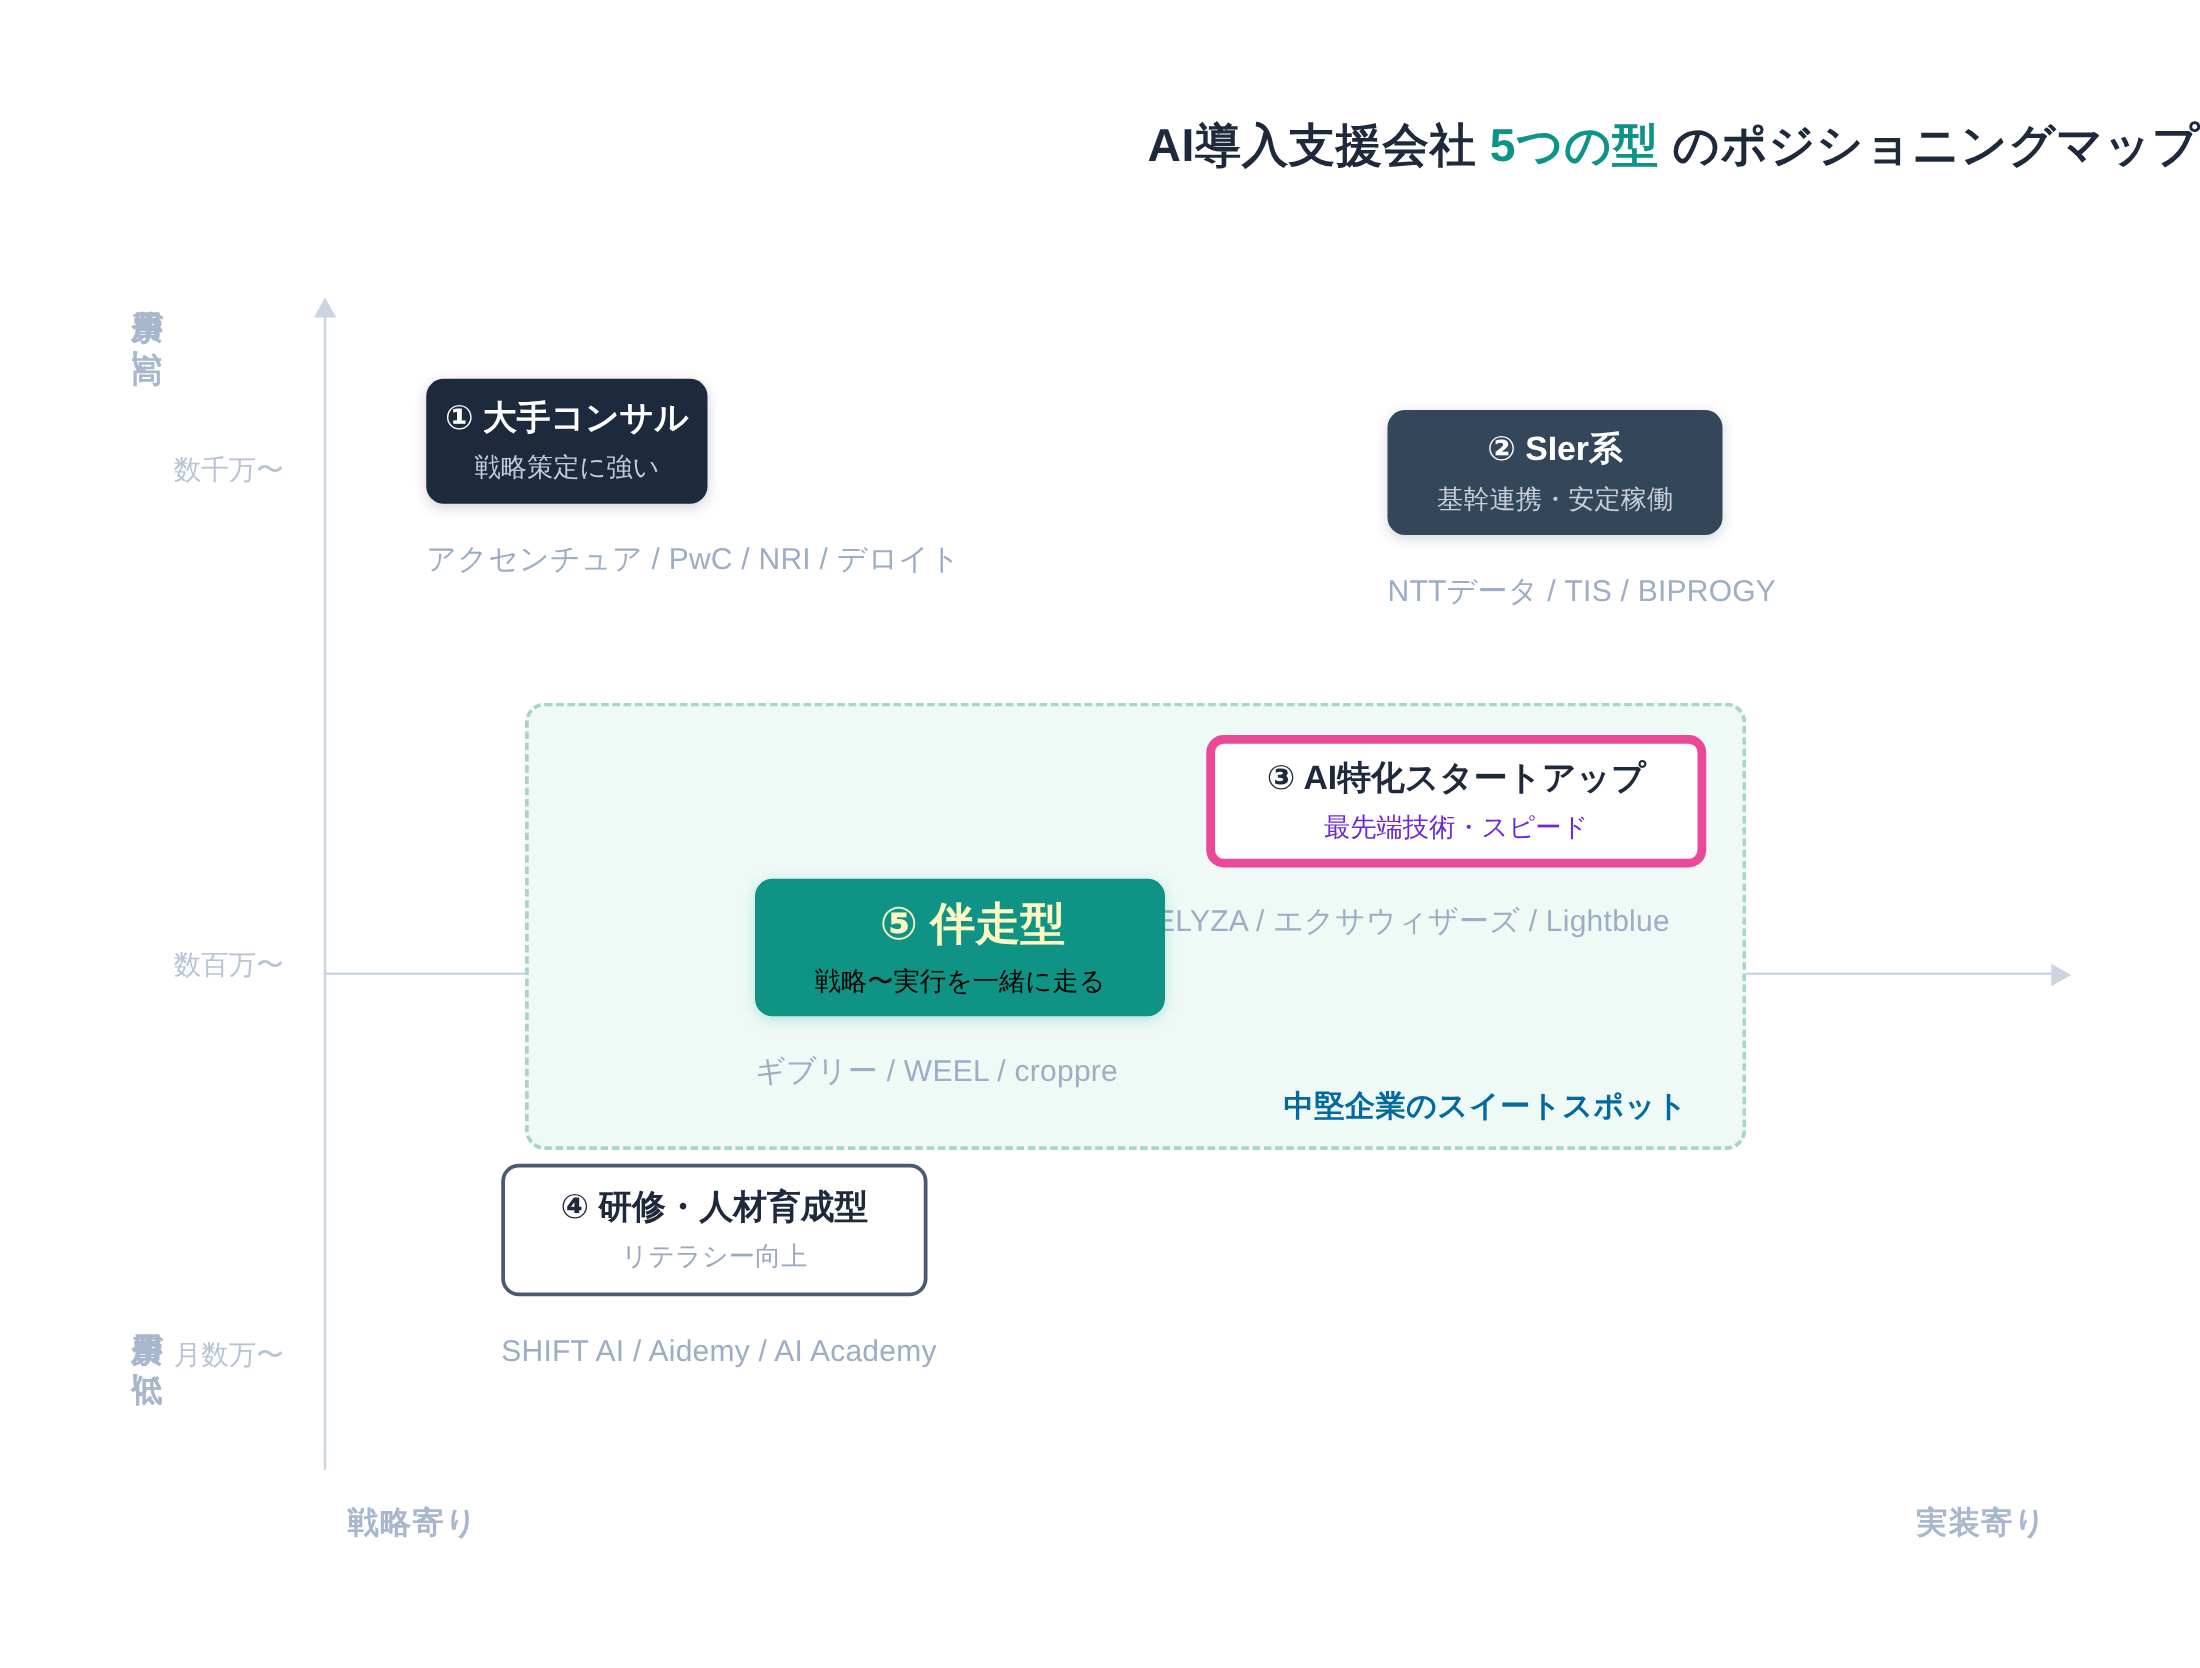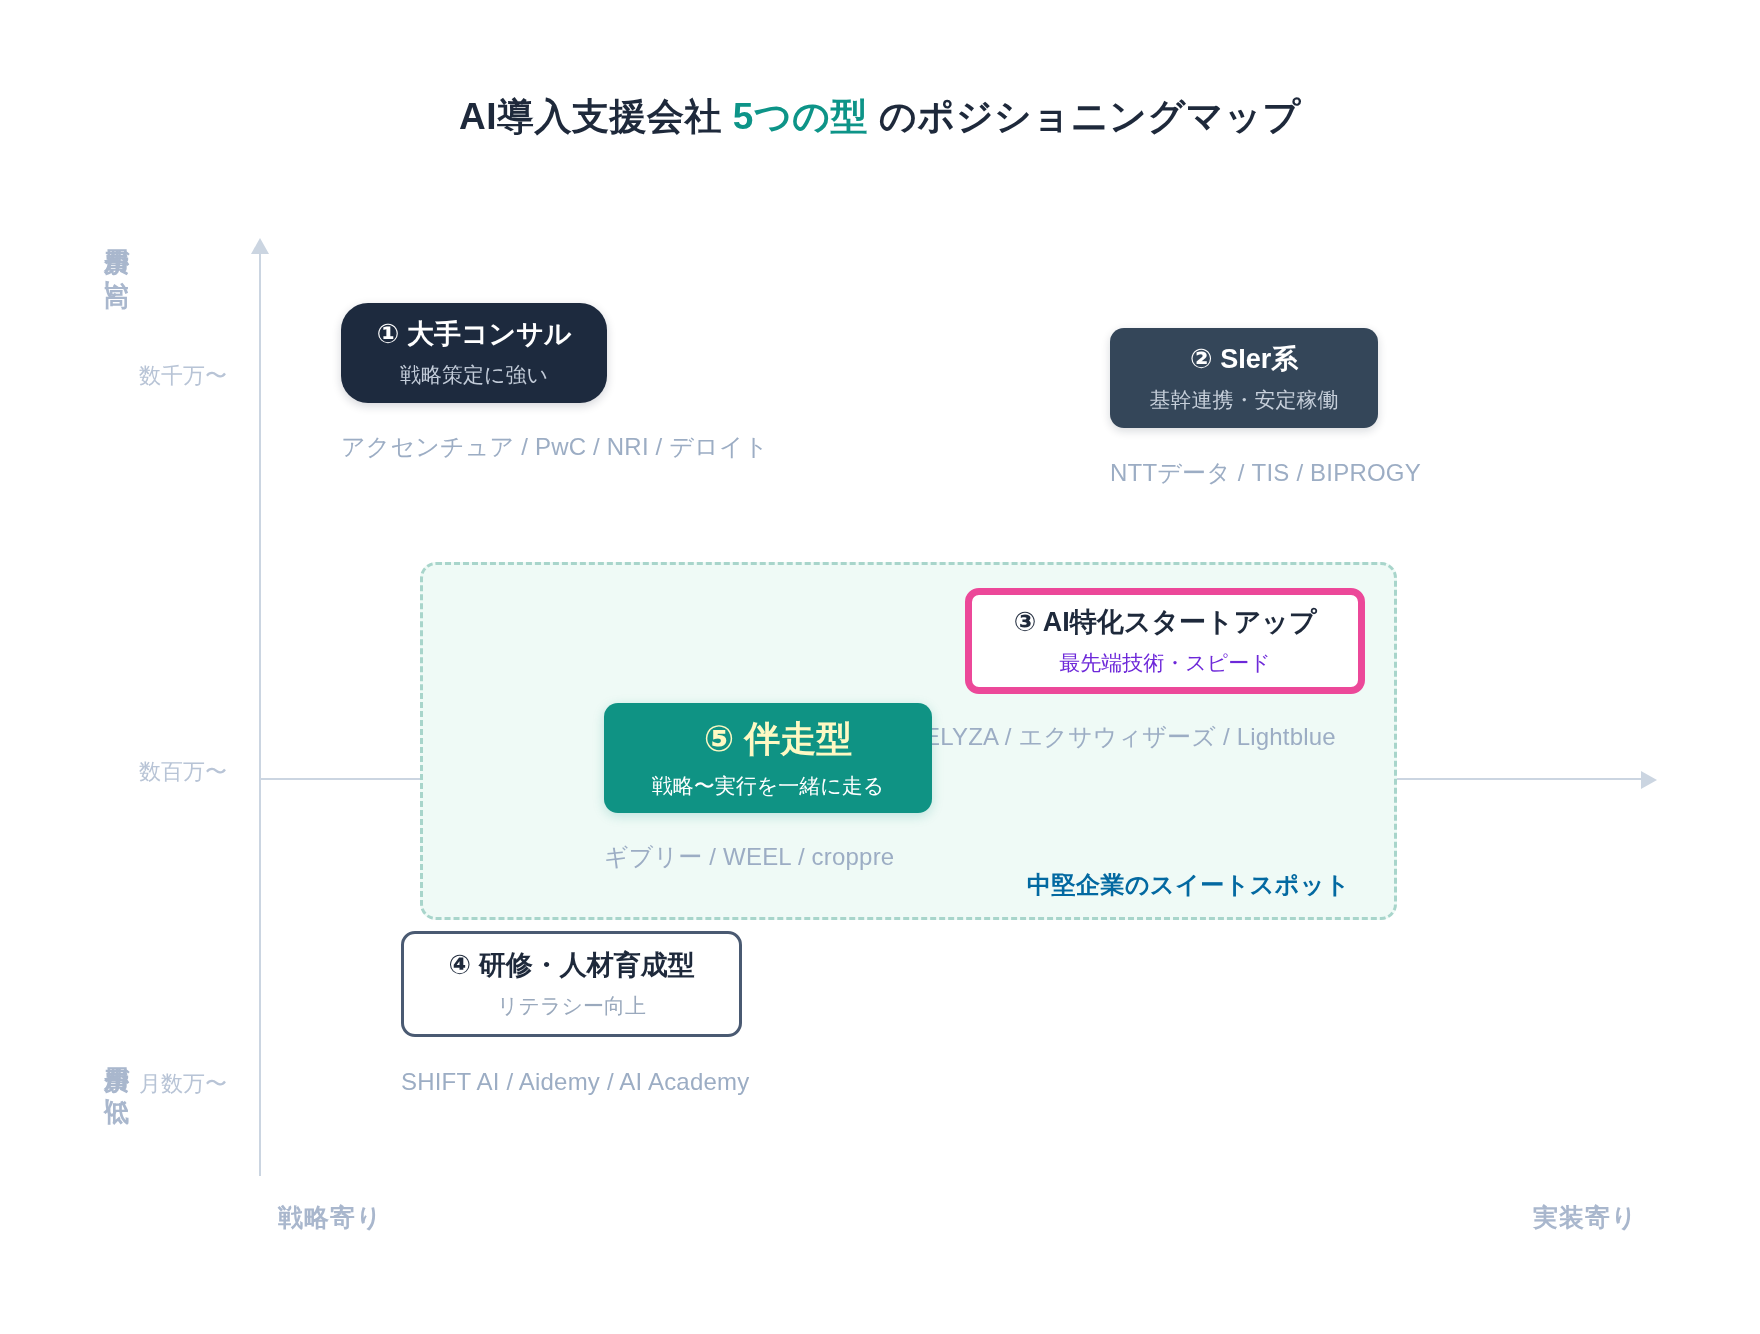--- a/index.html
+++ b/index.html
@@ -20,21 +20,21 @@
     overflow: hidden;
     background: #ffffff;
   }
 
   
   .title {
     position: absolute;
     left: 0;
     top: 92px;
     width: 1760px;
-    text-align: center;
+    text-align: right;
     font-size: 37px;
     font-weight: bold;
     letter-spacing: 0.5px;
     color: #1e293b;
     white-space: nowrap;
   }
   .title .accent { color: #0d9488; }
 
   
   .axis-line-v {
@@ -149,24 +149,23 @@
   }
   .card .card-sub {
     font-size: 21px;
     line-height: 1.3;
     margin-top: 9px;
     white-space: nowrap;
   }
 
   
   .card.c1 {
-    left: 341px; top: 303px; width: 266px; height: 100px;
+    left: 341px; top: 303px; width: 225px; height: 100px;
     background: #1d2a3e;
     box-shadow: 0 3px 10px rgba(15,23,42,0.18);
-    border-radius: 27px;
   }
   .card.c1 .card-title { color: #ffffff; }
   .card.c1 .card-sub   { color: #c2cbd8; text-align: center; }
 
   
   .card.c2 {
     left: 1110px; top: 328px; width: 268px; height: 100px;
     background: #344659;
     box-shadow: 0 3px 10px rgba(15,23,42,0.16);
   }
@@ -191,21 +190,21 @@
   .card.c4 .card-title { color: #1e293b; }
   .card.c4 .card-sub   { color: #9aa9bd; }
 
   
   .card.c5 {
     left: 604px; top: 703px; width: 328px; height: 110px;
     background: #0f9384;
     box-shadow: 0 3px 12px rgba(15,147,132,0.22);
   }
   .card.c5 .card-title { color: #fef9c3; font-size: 36px; margin-left: 20px; }
-  .card.c5 .card-sub   { color: #ffffff; }
+  .card.c5 .card-sub   { color: #000000; }
 
   
   .companies {
     position: absolute;
     font-size: 24px;
     color: #9cadc4;
     white-space: nowrap;
     letter-spacing: 0.2px;
   }
   .companies.f1 { left: 341px;  top: 431px; }

